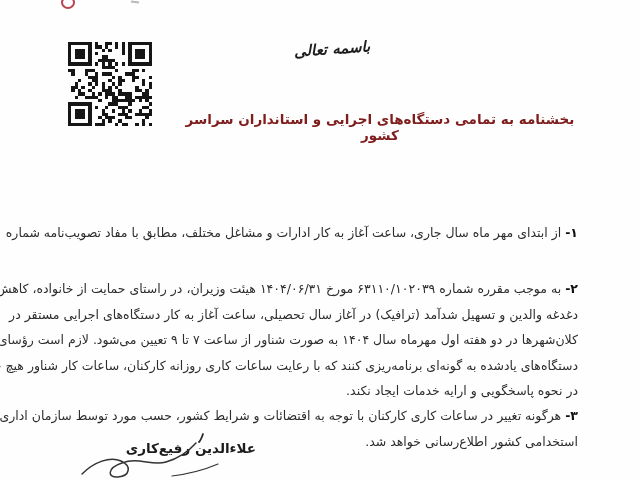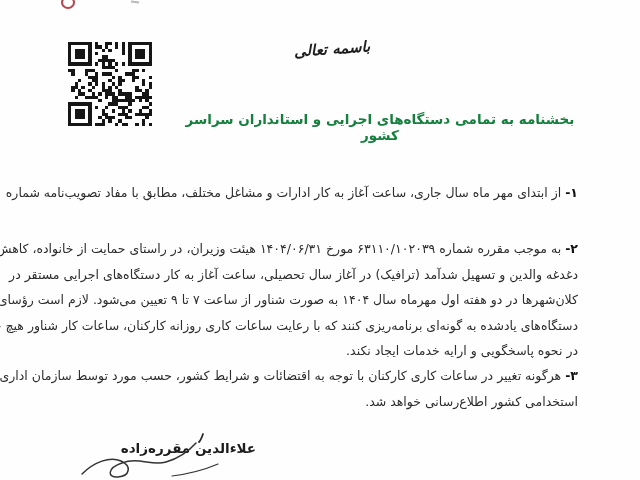--- a/index.html
+++ b/index.html
@@ -13,24 +13,24 @@
   .gray-dash{position:absolute;left:131px;top:1px;width:8px;height:2px;background:#b9b9b9;transform:rotate(8deg);}
   
   .qr{position:absolute;left:68px;top:40px;width:84px;height:88px;}
   .qr svg{width:100%;height:100%;}
   
   .basmala{position:absolute;left:272px;top:40px;width:120px;text-align:center;
     direction:rtl;font-size:15px;font-weight:bold;font-style:italic;color:#1d1d1d;
     transform:rotate(-4deg);letter-spacing:-0.5px;}
   
   .heading{position:absolute;left:180px;top:111px;width:400px;text-align:center;
-    direction:rtl;font-weight:bold;font-size:13.5px;color:#15803d;}
+    direction:rtl;font-weight:bold;font-size:13.5px;color:#7f1d1d;}
   
   .para{position:absolute;right:62px;direction:rtl;text-align:right;
-    white-space:nowrap;font-size:12.5px;color:#2d2d2d;}
+    white-space:nowrap;font-size:12.5px;color:#2d2d2d;margin-top:40px;}
   .para .line{line-height:25.5px;height:25.5px;}
   #para-1{top:180px;}
   #para-2{top:236px;}
   #para-3{top:363px;}
   .pnum{font-weight:bold;color:#111;}
   
   .sig-name{position:absolute;right:384px;top:440px;direction:rtl;white-space:nowrap;
     font-weight:bold;font-size:13.5px;color:#1c1c1c;}
   .sig-scribble{position:absolute;left:76px;top:430px;width:160px;height:52px;}
 </style>
@@ -250,21 +250,21 @@
     <div class="line">کلان‌شهرها در دو هفته اول مهرماه سال ۱۴۰۴ به صورت شناور از ساعت ۷ تا ۹ تعیین می‌شود. لازم است رؤسای</div>
     <div class="line">دستگاه‌های یادشده به گونه‌ای برنامه‌ریزی کنند که با رعایت ساعات کاری روزانه کارکنان، ساعات کار شناور هیچ خللی</div>
     <div class="line">در نحوه پاسخگویی و ارایه خدمات ایجاد نکند.</div>
   </div>
 
   <div class="para" id="para-3">
     <div class="line"><span class="pnum">۳-</span> <span>هرگونه تغییر در ساعات کاری کارکنان با توجه به اقتضائات و شرایط کشور، حسب مورد توسط سازمان اداری و</span></div>
     <div class="line">استخدامی کشور اطلاع‌رسانی خواهد شد.</div>
   </div>
 
-  <div class="sig-name">علاءالدین مقرره‌زاده</div>
+  <div class="sig-name">علاءالدین رفیع‌کاری</div>
 
   <div class="sig-scribble">
     <svg viewBox="0 0 160 52" xmlns="http://www.w3.org/2000/svg">
       <path d="M6,44 C18,32 34,26 45,31 C56,36 54,46 42,47 C31,48 31,38 46,33 C62,27 76,36 90,32 C104,28 112,22 120,13" fill="none" stroke="#333" stroke-width="1.5" stroke-linecap="round"></path>
       <path d="M96,46 C112,44 128,40 142,34" fill="none" stroke="#333" stroke-width="1.2" stroke-linecap="round"></path>
       <path d="M127,4 C126,7 125,10 123,12" fill="none" stroke="#2a2a2a" stroke-width="1.8" stroke-linecap="round"></path>
     </svg>
   </div>
 
 </div>

